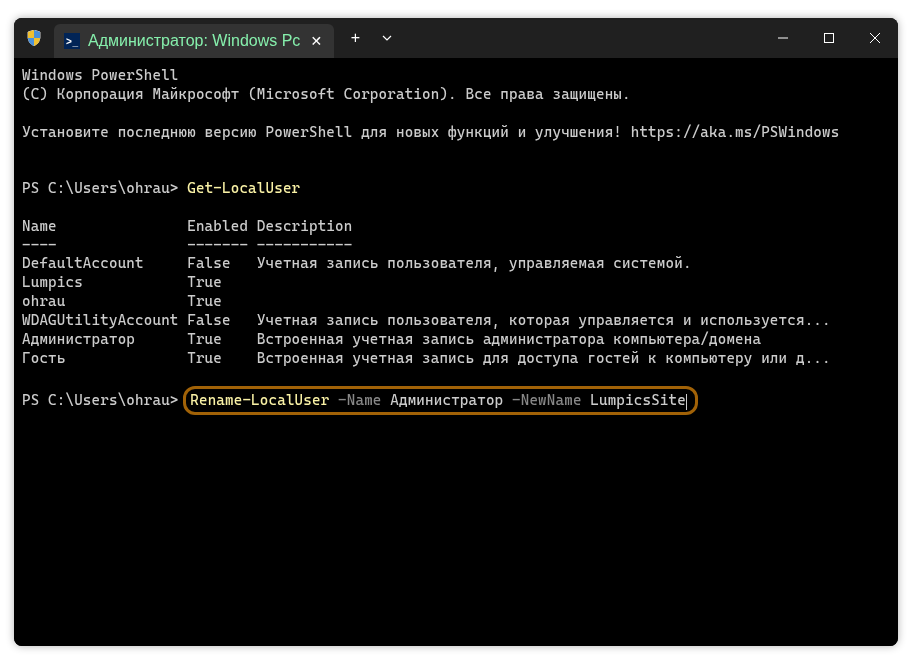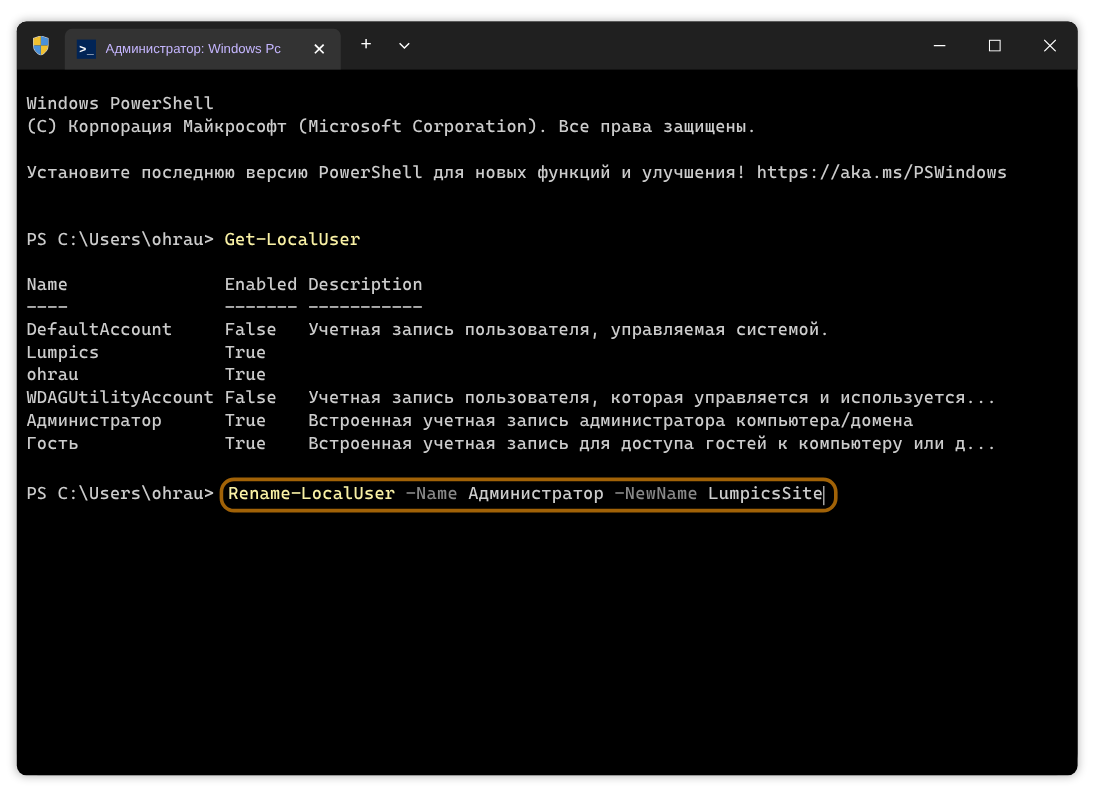--- a/index.html
+++ b/index.html
@@ -75,22 +75,22 @@
     }
     .ps-icon::after {
       content: '_';
       color: #fff;
       position: absolute;
       right: 2px;
       bottom: 2px;
       font-size: 10px;
     }
     .tab-title {
-      color: #c4b5fd;
-      font-size: 11px;
+      color: #86efac;
+      font-size: 16px;
       flex: 1;
       white-space: nowrap;
       overflow: hidden;
       text-overflow: ellipsis;
     }
     .tab-close {
       color: #fff;
       font-size: 14px;
       width: 16px;
       height: 16px;
@@ -139,26 +139,25 @@
     .win-btn svg {
       width: 10px;
       height: 10px;
     }
     .terminal {
       background: #000;
       color: #ccc;
       font-family: 'Cascadia Mono', 'Consolas', monospace;
       font-size: 14.5px;
       line-height: 1.3;
-      padding: 20px 8px;
+      padding: 8px 8px;
       height: calc(100% - 40px);
       white-space: pre;
       overflow: hidden;
       letter-spacing: 0.2px;
-      border-radius: 18px;
     }
     .yellow {
       color: #f9f1a5;
     }
     .gray-param {
       color: #888888;
     }
     .highlight-box {
       border: 3px solid #a16207;
       border-radius: 12px;

